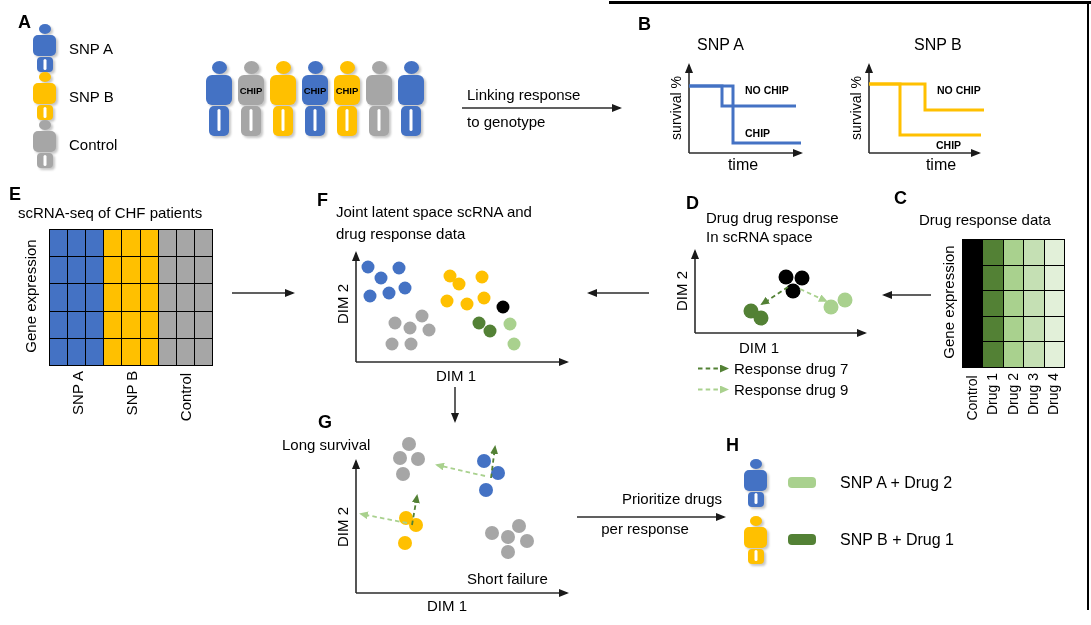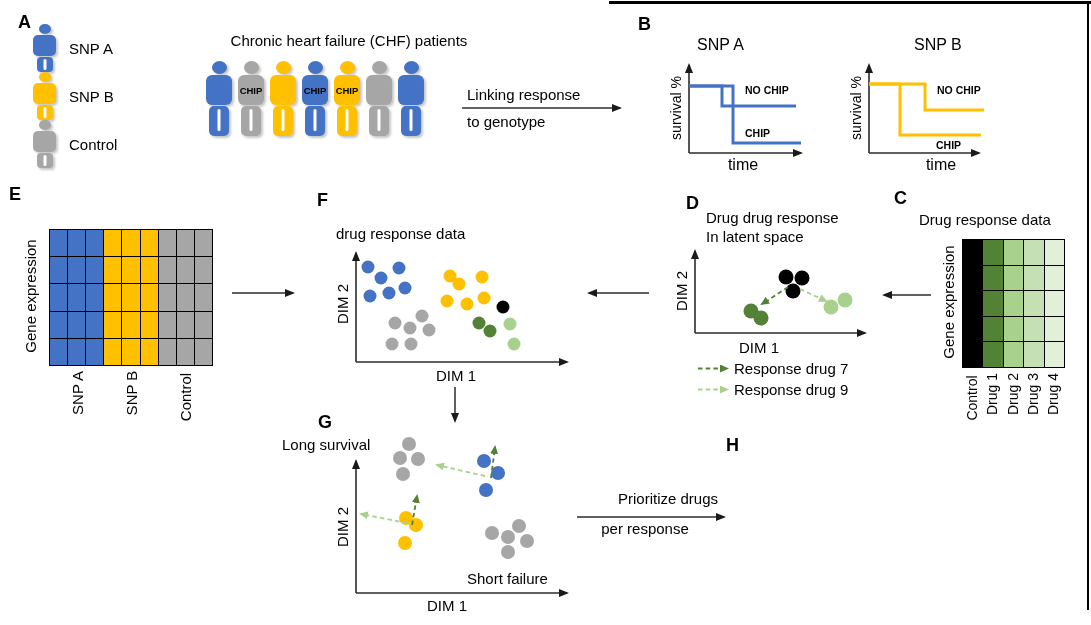--- a/index.html
+++ b/index.html
@@ -165,21 +165,20 @@
       <div class="legend-row">
         <div class="person person-sm">
           <div class="head" style="background: rgb(166, 166, 166);"></div>
           <div class="torso" style="background: rgb(166, 166, 166);"></div>
           <div class="legs" style="background: rgb(166, 166, 166);"></div>
         </div>
         <span class="lbl">Control</span>
       </div>
     </div>
 
-  <div class="ptxt t15" style="left:183px;top:32px;width:332px;text-align:center;">Chronic heart failure (CHF) patients</div>
   <div id="patients-row">
       <div class="person person-lg">
         <div class="head" style="background: rgb(68, 114, 196);"></div>
         <div class="torso" style="background: rgb(68, 114, 196);"></div>
         <div class="legs" style="background: rgb(68, 114, 196);"></div>
       </div>
       <div class="person person-lg">
         <div class="head" style="background: rgb(166, 166, 166);"></div>
         <div class="torso" style="background: rgb(166, 166, 166);">
           <div class="chip">CHIP</div>
@@ -226,20 +225,21 @@
   <div class="vtext t14" style="left:676px;top:108px;">survival %</div>
   <div class="vtext t14" style="left:856px;top:108px;">survival %</div>
   <div class="ptxt t16 center" style="left:713px;top:156px;width:60px;">time</div>
   <div class="ptxt t16 center" style="left:911px;top:156px;width:60px;">time</div>
   <div class="ptxt small-bold" style="left:745px;top:84px;">NO CHIP</div>
   <div class="ptxt small-bold" style="left:745px;top:127px;">CHIP</div>
   <div class="ptxt small-bold" style="left:937px;top:84px;">NO CHIP</div>
   <div class="ptxt small-bold" style="left:936px;top:139px;">CHIP</div>
 
   <div class="ptxt letter" style="left:9px;top:184px;">E</div>
+  <div class="ptxt t15" style="left:18px;top:204px;">scRNA-seq of CHF patients</div>
   <div class="vtext t15" style="left:30px;top:296px;">Gene expression</div>
   <div id="grid-e" class="grid">
       <div class="cell" style="background: rgb(68, 114, 196);"></div>
       <div class="cell" style="background: rgb(68, 114, 196);"></div>
       <div class="cell" style="background: rgb(68, 114, 196);"></div>
       <div class="cell" style="background: rgb(255, 192, 0);"></div>
       <div class="cell" style="background: rgb(255, 192, 0);"></div>
       <div class="cell" style="background: rgb(255, 192, 0);"></div>
       <div class="cell" style="background: rgb(166, 166, 166);"></div>
       <div class="cell" style="background: rgb(166, 166, 166);"></div>
@@ -279,27 +279,28 @@
       <div class="cell" style="background: rgb(255, 192, 0);"></div>
       <div class="cell" style="background: rgb(166, 166, 166);"></div>
       <div class="cell" style="background: rgb(166, 166, 166);"></div>
       <div class="cell" style="background: rgb(166, 166, 166);"></div>
     </div>
   <div class="vtext t15" style="left:77px;top:393px;">SNP A</div>
   <div class="vtext t15" style="left:131px;top:393px;">SNP B</div>
   <div class="vtext t15" style="left:185px;top:397px;">Control</div>
 
   <div class="ptxt letter" style="left:317px;top:190px;">F</div>
+  <div class="ptxt t15" style="left:336px;top:203px;">Joint latent space scRNA and</div>
   <div class="ptxt t15" style="left:336px;top:225px;">drug response data</div>
   <div class="vtext t15" style="left:342px;top:304px;">DIM 2</div>
   <div class="ptxt t15 center" style="left:416px;top:367px;width:80px;">DIM 1</div>
 
   <div class="ptxt letter" style="left:686px;top:193px;">D</div>
   <div class="ptxt t15" style="left:706px;top:209px;">Drug drug response</div>
-  <div class="ptxt t15" style="left:706px;top:228px;">In latent space</div>
+  <div class="ptxt t15" style="left:706px;top:228px;">In scRNA space</div>
   <div class="vtext t15" style="left:681px;top:291px;">DIM 2</div>
   <div class="ptxt t15 center" style="left:719px;top:339px;width:80px;">DIM 1</div>
   <div class="ptxt t15" style="left:734px;top:360px;">Response drug 7</div>
   <div class="ptxt t15" style="left:734px;top:381px;">Response drug 9</div>
 
   <div class="ptxt letter" style="left:894px;top:188px;">C</div>
   <div class="ptxt t15" style="left:919px;top:211px;">Drug response data</div>
   <div class="vtext t15" style="left:948px;top:302px;">Gene expression</div>
   <div id="grid-c" class="grid">
       <div class="cell" style="background: rgb(0, 0, 0);"></div>
@@ -333,20 +334,38 @@
   <div class="vtext t14" style="left:1013px;top:394px;">Drug 2</div>
   <div class="vtext t14" style="left:1033px;top:394px;">Drug 3</div>
   <div class="vtext t14" style="left:1053px;top:394px;">Drug 4</div>
 
   <div class="ptxt letter" style="left:318px;top:412px;">G</div>
   <div class="ptxt t15" style="left:282px;top:436px;">Long survival</div>
   <div class="ptxt t15" style="left:467px;top:570px;">Short failure</div>
   <div class="vtext t15" style="left:342px;top:527px;">DIM 2</div>
   <div class="ptxt t15 center" style="left:407px;top:597px;width:80px;">DIM 1</div>
 
-  <div class="ptxt t15 center" style="left:597px;top:490px;width:142px;">Prioritize drugs</div>
+  <div class="ptxt t15 center" style="left:580px;top:490px;width:142px;text-align:right;">Prioritize drugs</div>
   <div class="ptxt t15 center" style="left:577px;top:520px;width:136px;">per response</div>
 
   <div class="ptxt letter" style="left:726px;top:435px;">H</div>
   <div id="panel-h">
+      <div class="h-row">
+        <div class="person person-sm">
+          <div class="head" style="background: rgb(68, 114, 196);"></div>
+          <div class="torso" style="background: rgb(68, 114, 196);"></div>
+          <div class="legs" style="background: rgb(68, 114, 196);"></div>
+        </div>
+        <div class="swatch" style="background: rgb(169, 209, 142);"></div>
+        <span class="hlbl">SNP A + Drug 2</span>
+      </div>
+      <div class="h-row">
+        <div class="person person-sm">
+          <div class="head" style="background: rgb(255, 192, 0);"></div>
+          <div class="torso" style="background: rgb(255, 192, 0);"></div>
+          <div class="legs" style="background: rgb(255, 192, 0);"></div>
+        </div>
+        <div class="swatch" style="background: rgb(83, 129, 53);"></div>
+        <span class="hlbl">SNP B + Drug 1</span>
+      </div>
     </div>
 
 </div>
 
 </body></html>

